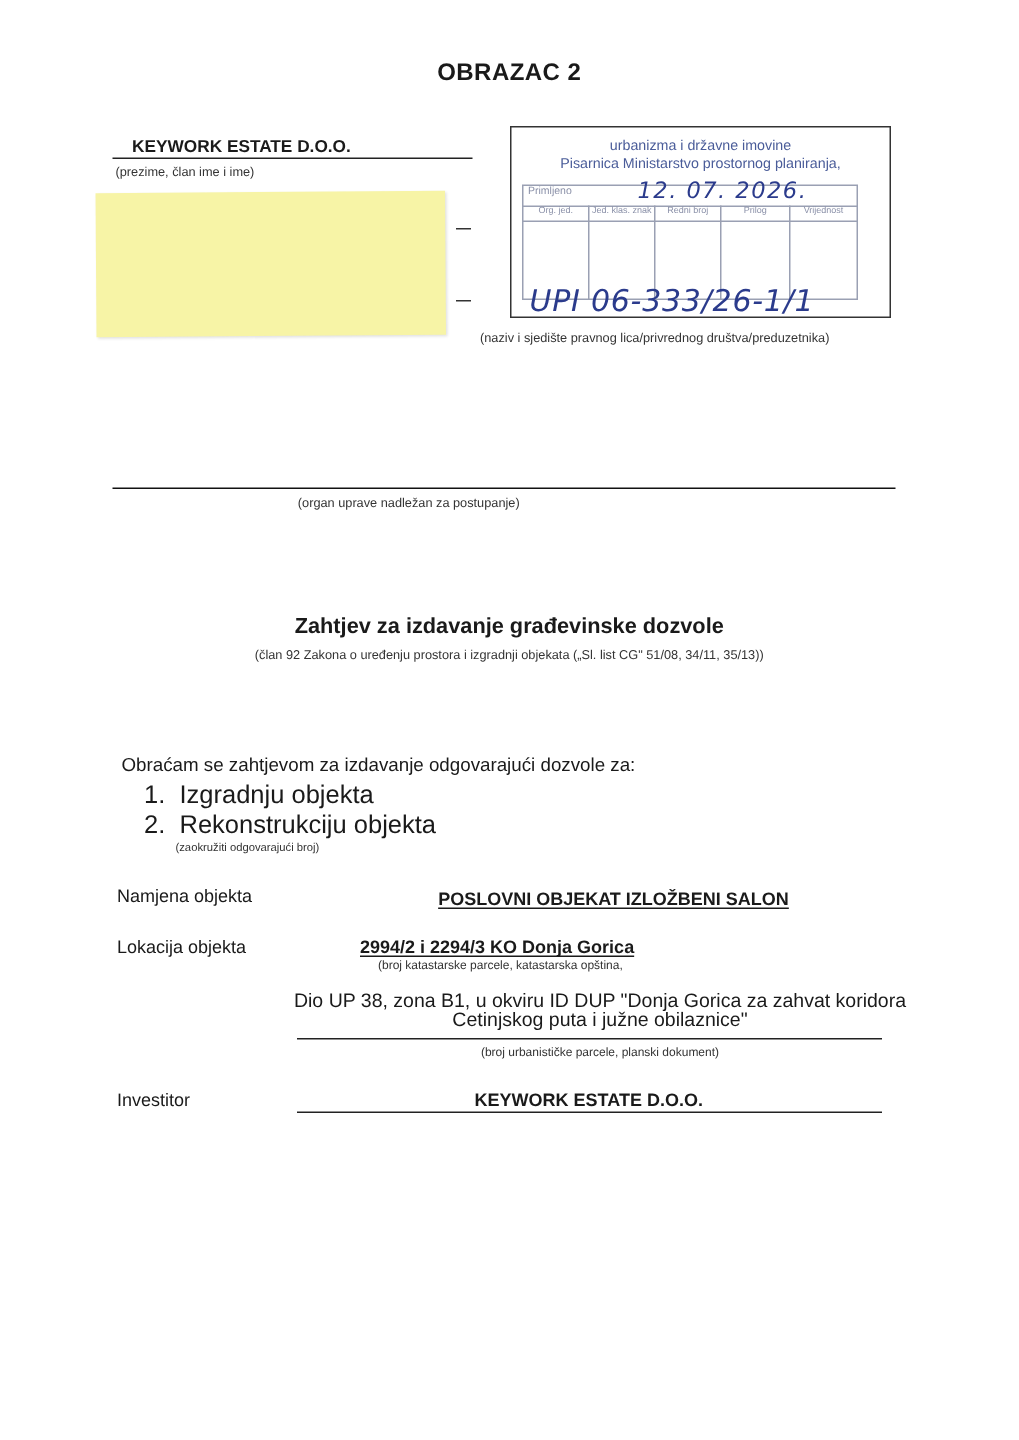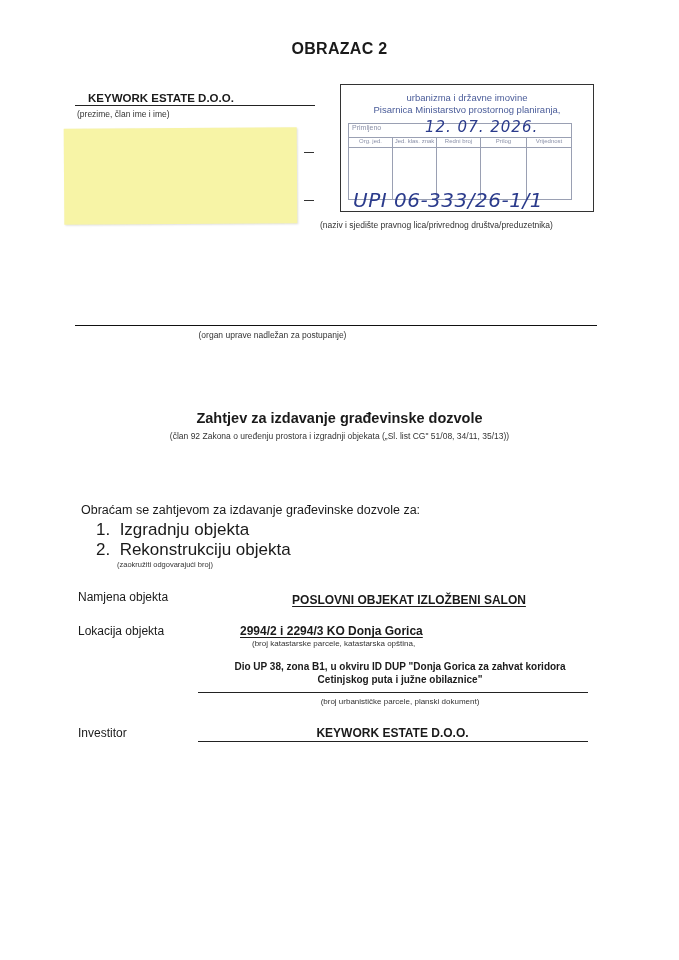--- a/index.html
+++ b/index.html
@@ -34,21 +34,21 @@
     .req-title { left: 0; width: 679px; top: 410px; text-align: center; font-weight: bold; font-size: 14.5px; }
     .req-subtitle { left: 0; width: 679px; top: 431px; text-align: center; font-size: 8.5px; color: #333; }
     .intro { left: 81px; top: 503px; font-size: 12.5px; }
     .opt { left: 96px; font-size: 17px; }
     .opt-caption { left: 117px; top: 560px; font-size: 7.5px; color: #333; }
     .label { left: 78px; font-size: 12px; }
     .value-bold { font-weight: bold; font-size: 12px; text-decoration: underline; text-underline-offset: 2px; }
     .purpose-value { left: 0; width: 678px; top: 590px; text-align: center; padding-left: 140px; box-sizing: border-box; }
     .location-value { left: 240px; top: 624px; }
     .location-caption { left: 252px; top: 639px; font-size: 8px; color: #333; }
-    .plan-text { left: 190px; width: 420px; top: 661px; text-align: center; font-weight: bold; font-size: 10px; line-height: 12.5px; }
+    .plan-text { left: 190px; width: 420px; top: 661px; text-align: center; font-weight: normal; font-size: 13px; line-height: 12.5px; }
     .plan-line { left: 198px; top: 692px; width: 390px; border-top: 1px solid #222; }
     .plan-caption { left: 190px; width: 420px; top: 697px; text-align: center; font-size: 8px; color: #333; }
     .investor-value { left: 190px; width: 405px; top: 726px; text-align: center; font-weight: bold; font-size: 12px; }
     .investor-line { left: 198px; top: 741px; width: 390px; border-top: 1px solid #222; }
   </style>
 </head>
 <body>
 
 <div>
 
@@ -84,21 +84,21 @@
   <div class="abs stamp-number">UPI 06-333/26-1/1</div>
 
   <div class="abs legal-caption">(naziv i sjedište pravnog lica/privrednog društva/preduzetnika)</div>
 
   <div class="abs organ-line"></div>
   <div class="abs organ-caption">(organ uprave nadležan za postupanje)</div>
 
   <div class="abs req-title">Zahtjev za izdavanje građevinske dozvole</div>
   <div class="abs req-subtitle">(član 92 Zakona o uređenju prostora i izgradnji objekata („Sl. list CG" 51/08, 34/11, 35/13))</div>
 
-  <div class="abs intro">Obraćam se  zahtjevom za izdavanje građevinske dozvole za:</div>
+  <div class="abs intro">Obraćam se  zahtjevom za izdavanje odgovarajući dozvole za:</div>
   <div class="abs opt" style="top:520px">
     <span>1.</span>&nbsp;
     <span>Izgradnju objekta</span>
   </div>
   <div class="abs opt" style="top:540px">
     <span>2.</span>&nbsp;
     <span>Rekonstrukciju objekta</span>
   </div>
   <div class="abs opt-caption">(zaokružiti odgovarajući broj)</div>
 

